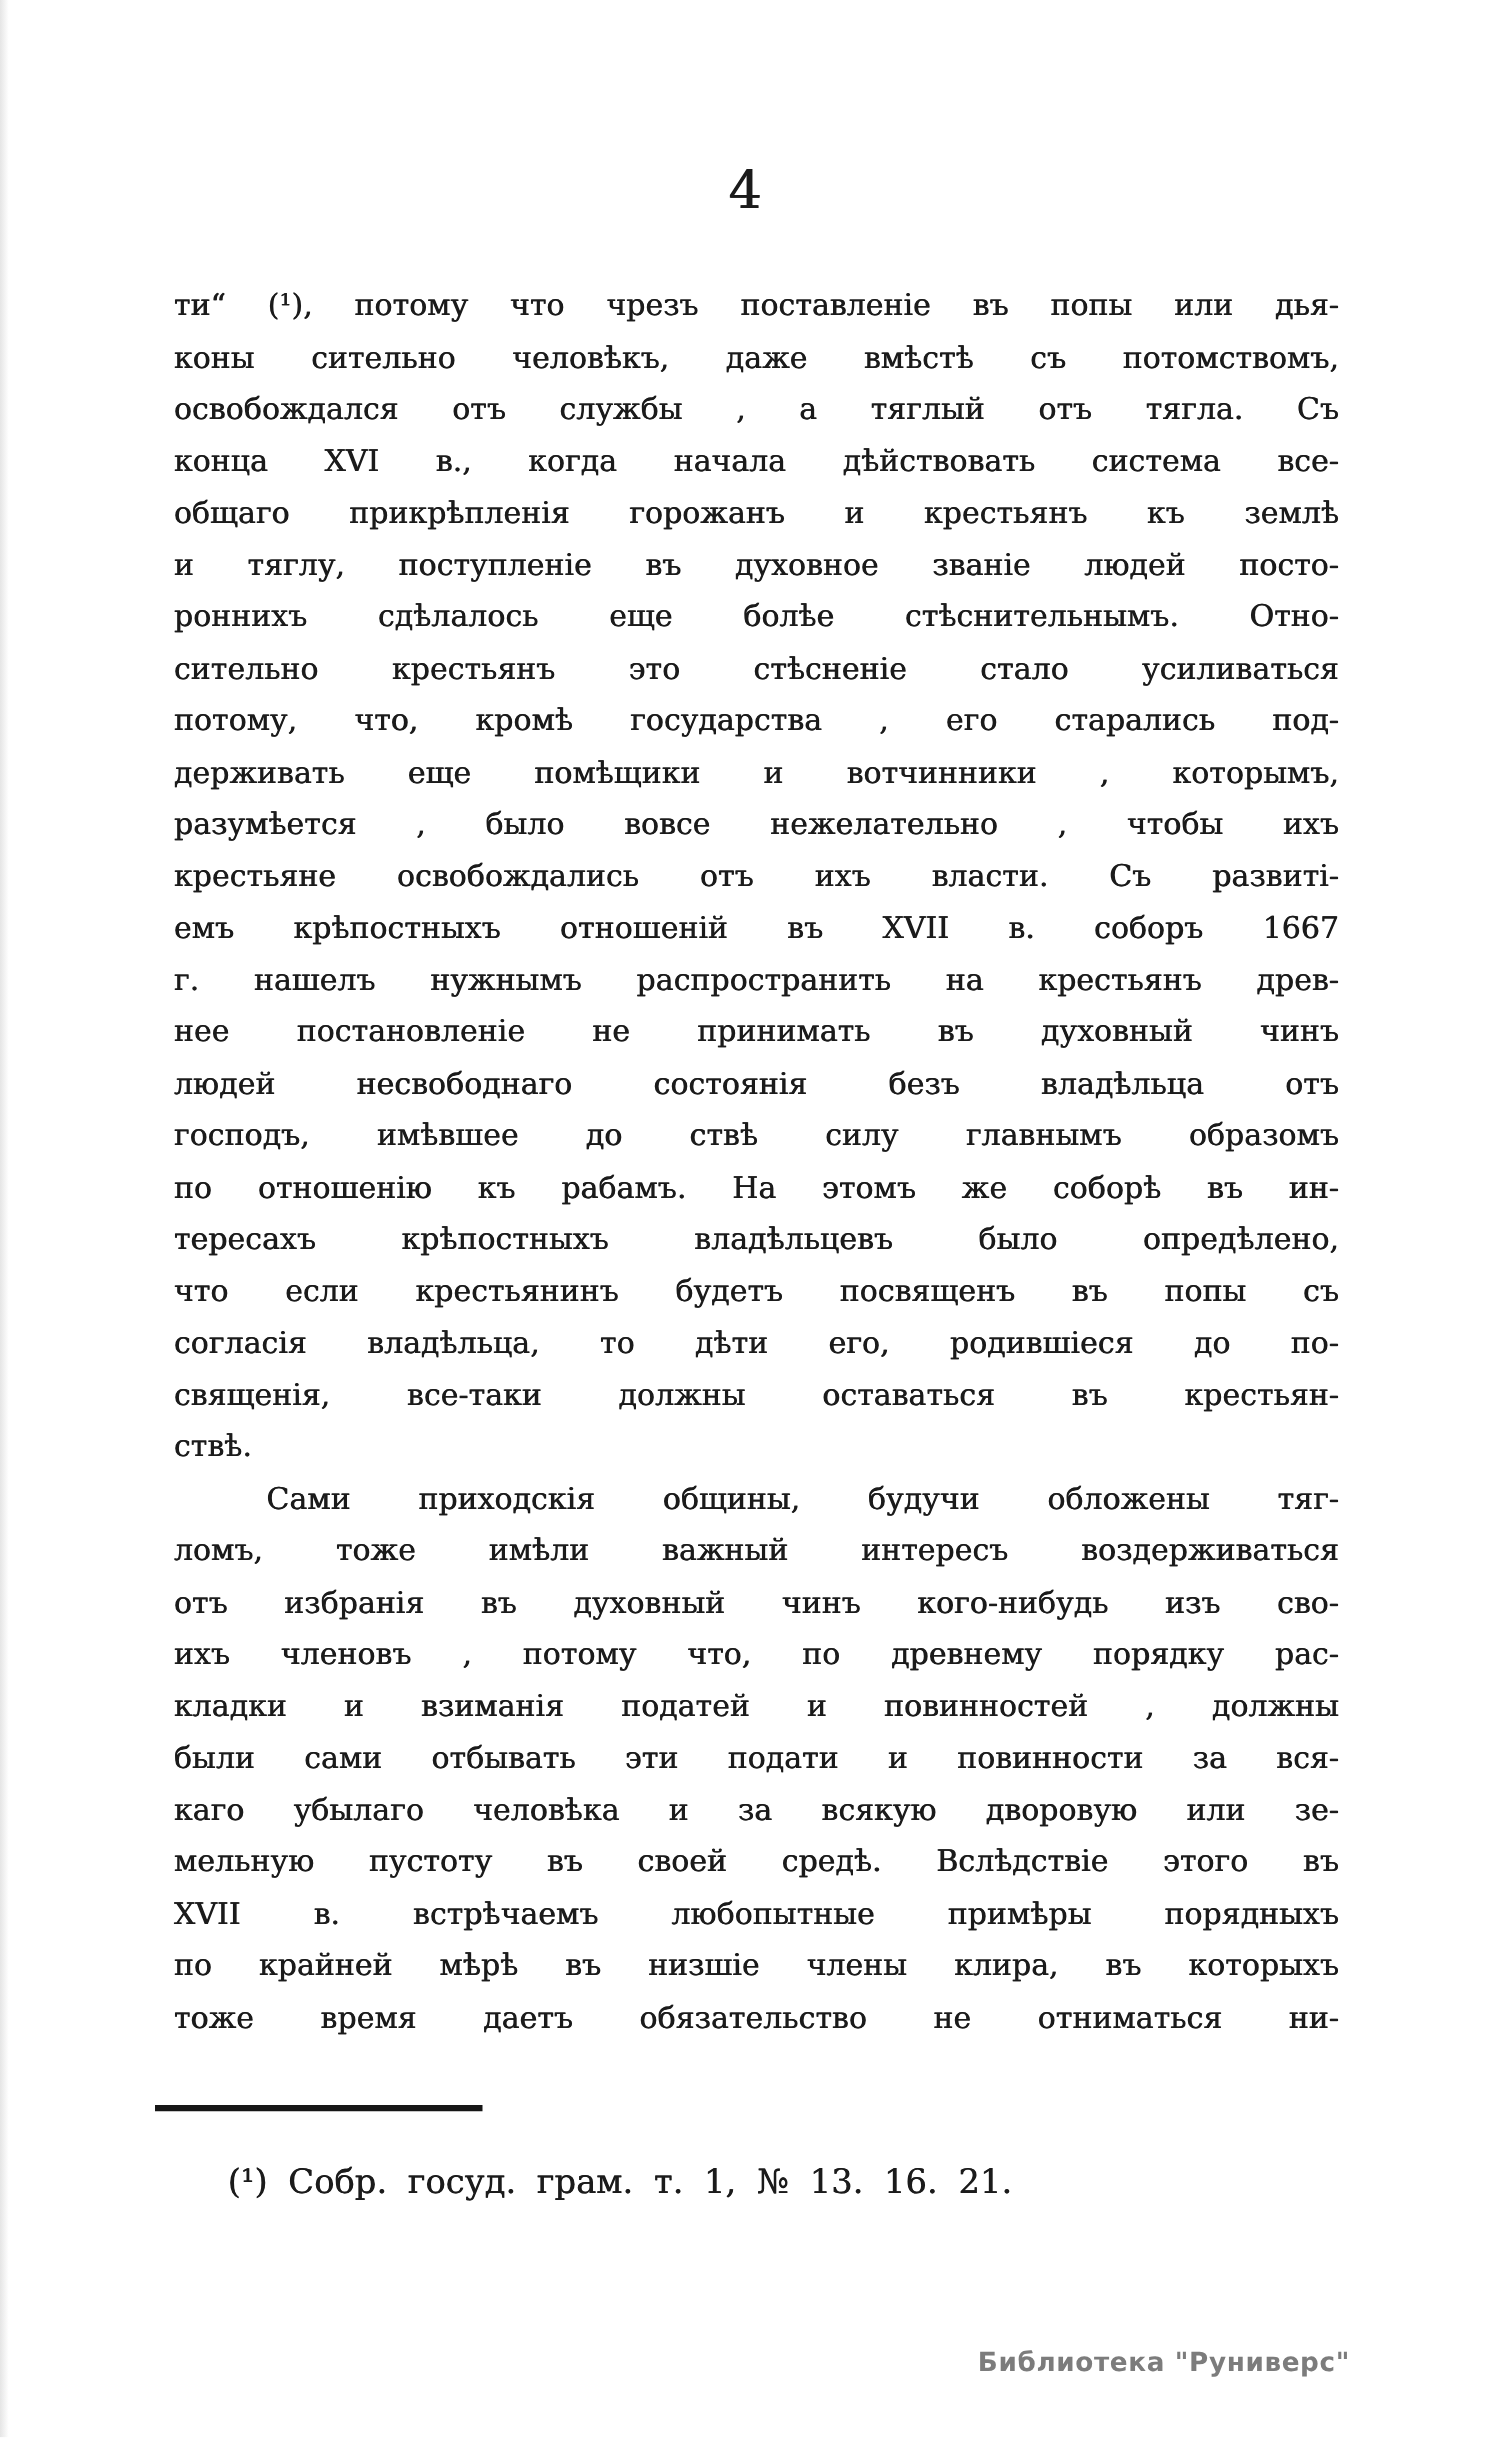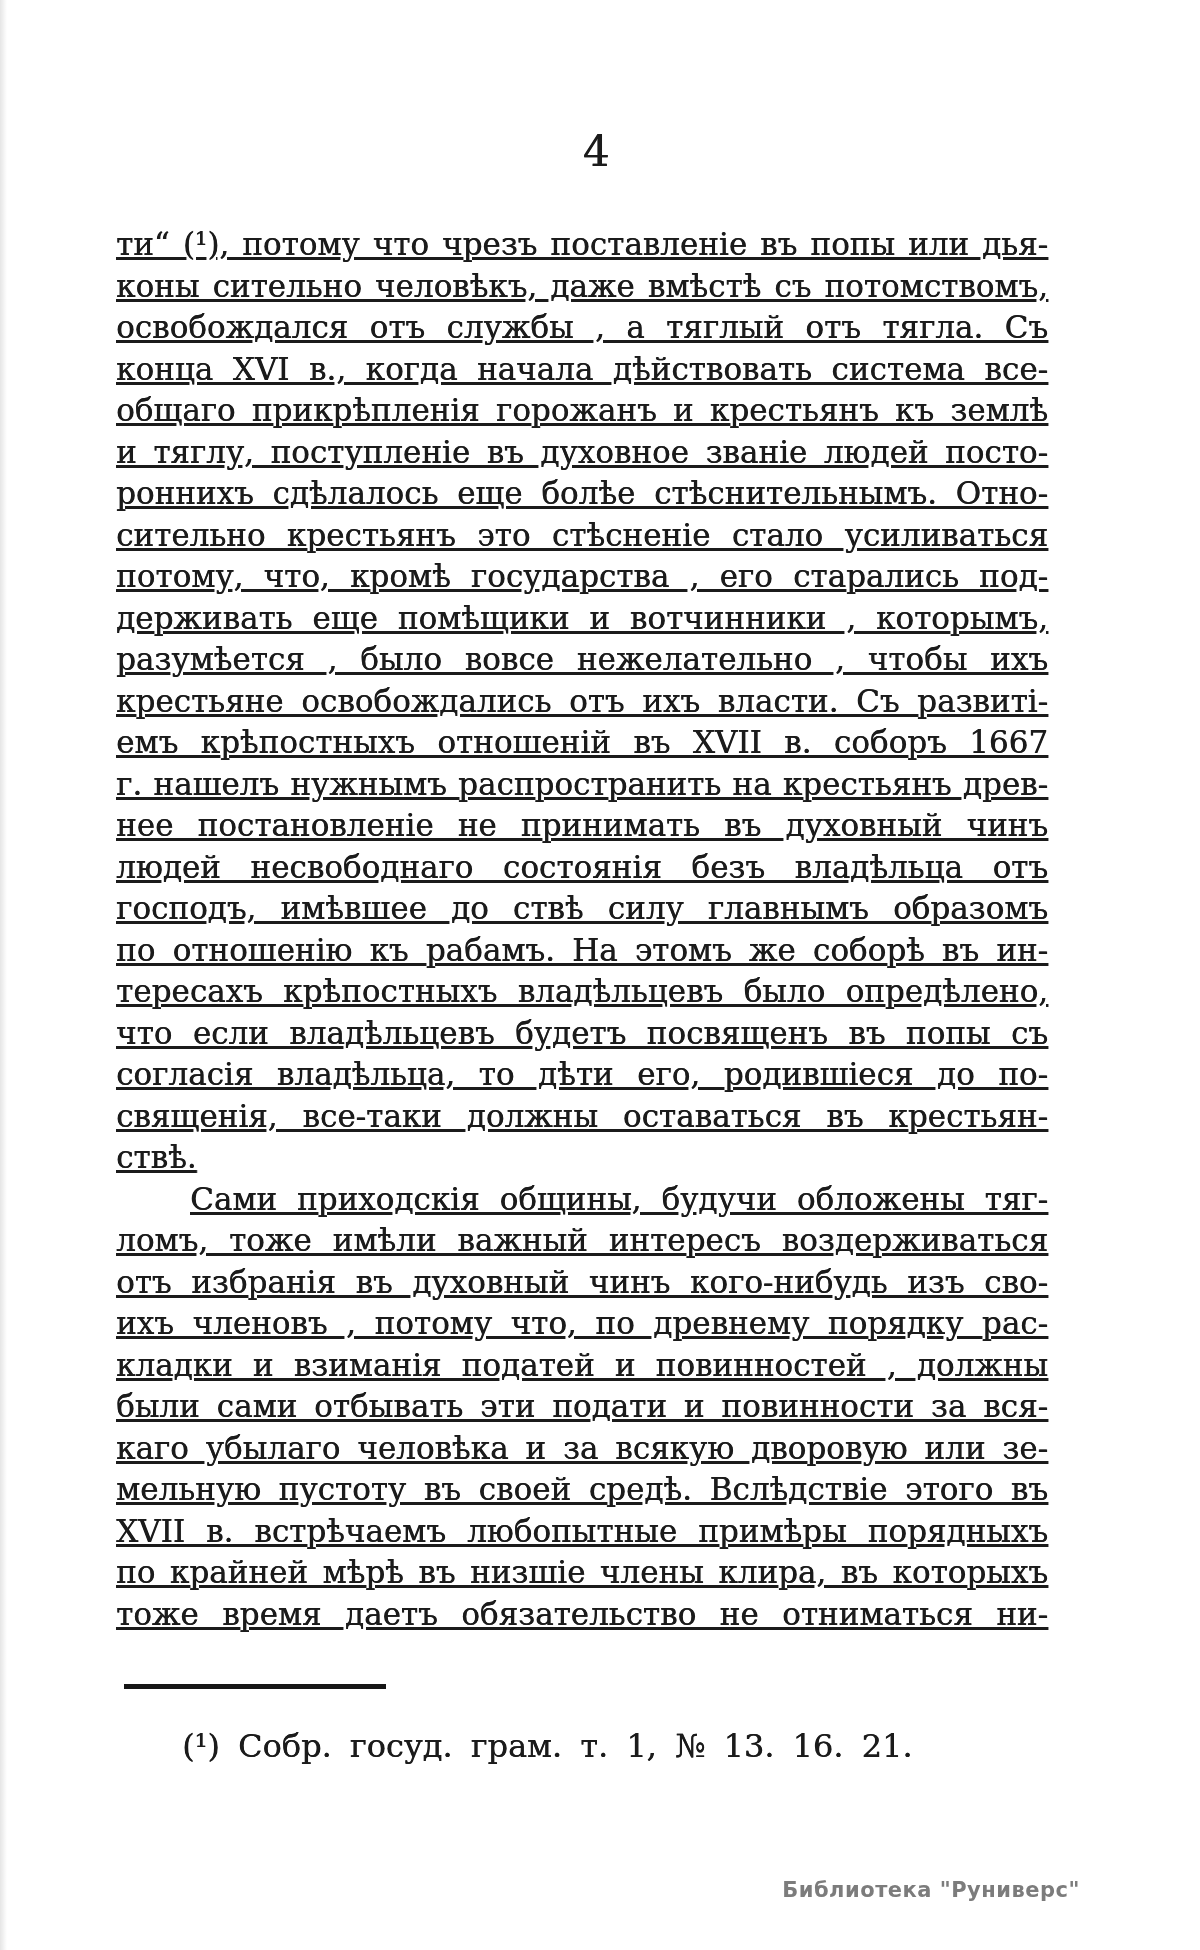--- a/index.html
+++ b/index.html
@@ -30,28 +30,27 @@
     top: 130px;
     width: 932px;
     text-align: center;
     font-size: 42px;
     line-height: 44px;
     color: #1b1b1b;
     text-shadow: 0.5px 0 #1b1b1b;
   }
   .text-block {
     position: absolute;
-    left: 116px;
+    left: 139px;
     top: 224px;
     width: 932px;
     color: #1b1b1b;
-    font-size: 31px;
+    font-size: 24px;
     line-height: 41.5px;
     text-shadow: 0.45px 0 #1b1b1b;
-    text-decoration: underline;
   }
   .text-block .line {
     text-align: justify;
     text-align-last: justify;
     white-space: normal;
   }
   .text-block .line.flush {
     text-align-last: left;
   }
   .text-block .line.indent {
@@ -64,21 +63,21 @@
     width: 262px;
     height: 5px;
     background: #161616;
   }
   .footnote {
     position: absolute;
     left: 182px;
     top: 1729px;
     width: 760px;
     color: #1b1b1b;
-    font-size: 32px;
+    font-size: 27px;
     line-height: 34px;
     word-spacing: 8px;
     text-shadow: 0.4px 0 #1b1b1b;
   }
   .watermark {
     position: absolute;
     right: 120px;
     top: 1878px;
     font-family: "DejaVu Sans", sans-serif;
     font-size: 21px;
@@ -107,21 +106,21 @@
       <div class="line">держивать еще помѣщики и вотчинники , которымъ,</div>
       <div class="line">разумѣется , было вовсе нежелательно , чтобы ихъ</div>
       <div class="line">крестьяне освобождались отъ ихъ власти. Съ развиті-</div>
       <div class="line">емъ крѣпостныхъ отношеній въ XVII в. соборъ 1667</div>
       <div class="line">г. нашелъ нужнымъ распространить на крестьянъ древ-</div>
       <div class="line">нее постановленіе не принимать въ духовный чинъ</div>
       <div class="line">людей несвободнаго состоянія безъ владѣльца отъ</div>
       <div class="line">господъ, имѣвшее до ствѣ силу главнымъ образомъ</div>
       <div class="line">по отношенію къ рабамъ. На этомъ же соборѣ въ ин-</div>
       <div class="line">тересахъ крѣпостныхъ владѣльцевъ было опредѣлено,</div>
-      <div class="line">что если владѣльцевъ будетъ посвященъ въ попы съ</div>
+      <div class="line">что если крестьянинъ будетъ посвященъ въ попы съ</div>
       <div class="line">согласія владѣльца, то дѣти его, родившіеся до по-</div>
       <div class="line">священія, все-таки должны оставаться въ крестьян-</div>
       <div class="line flush">ствѣ.</div>
       <div class="line indent">Сами приходскія общины, будучи обложены тяг-</div>
       <div class="line">ломъ, тоже имѣли важный интересъ воздерживаться</div>
       <div class="line">отъ избранія въ духовный чинъ кого-нибудь изъ сво-</div>
       <div class="line">ихъ членовъ , потому что, по древнему порядку рас-</div>
       <div class="line">кладки и взиманія податей и повинностей , должны</div>
       <div class="line">были сами отбывать эти подати и повинности за вся-</div>
       <div class="line">каго убылаго человѣка и за всякую дворовую или зе-</div>

